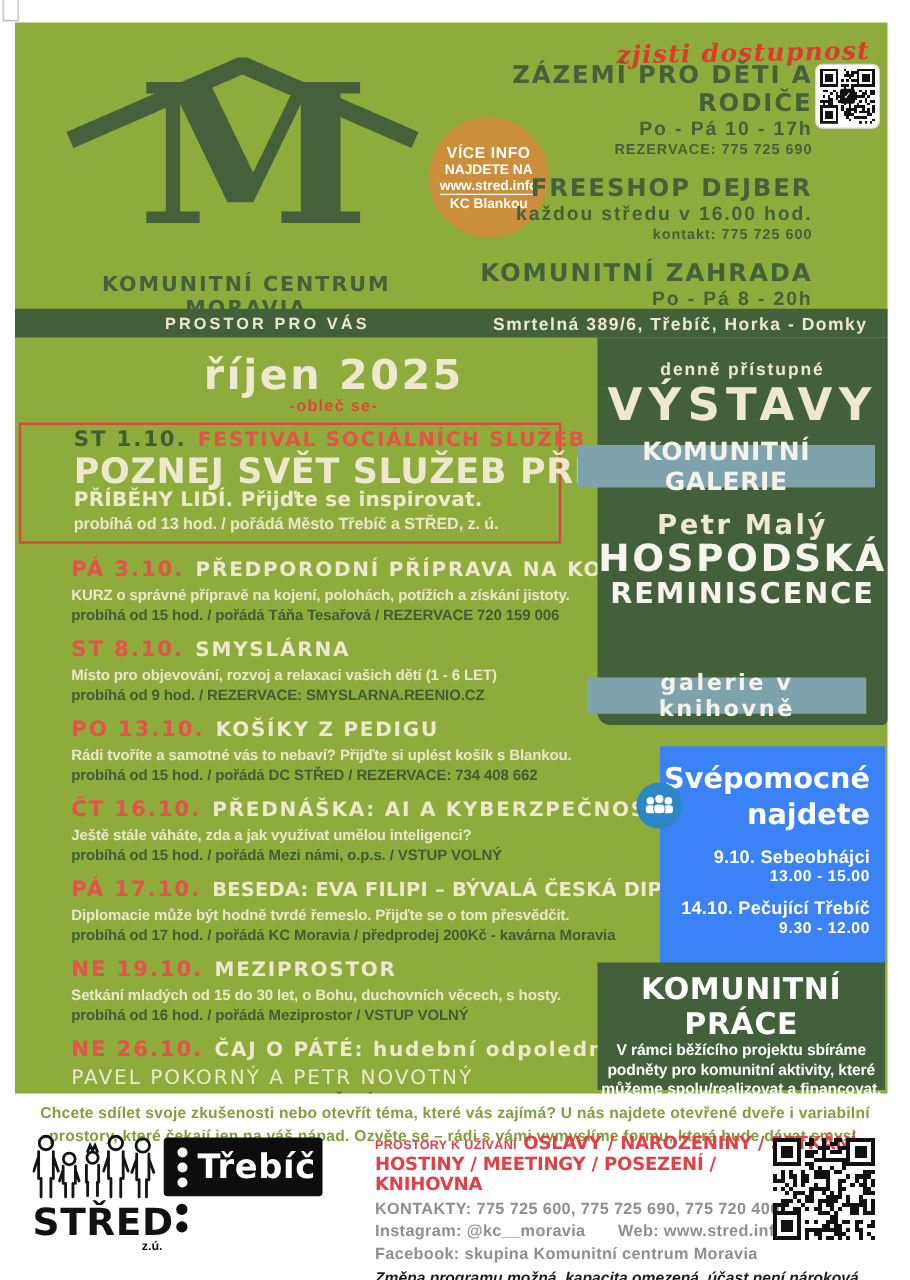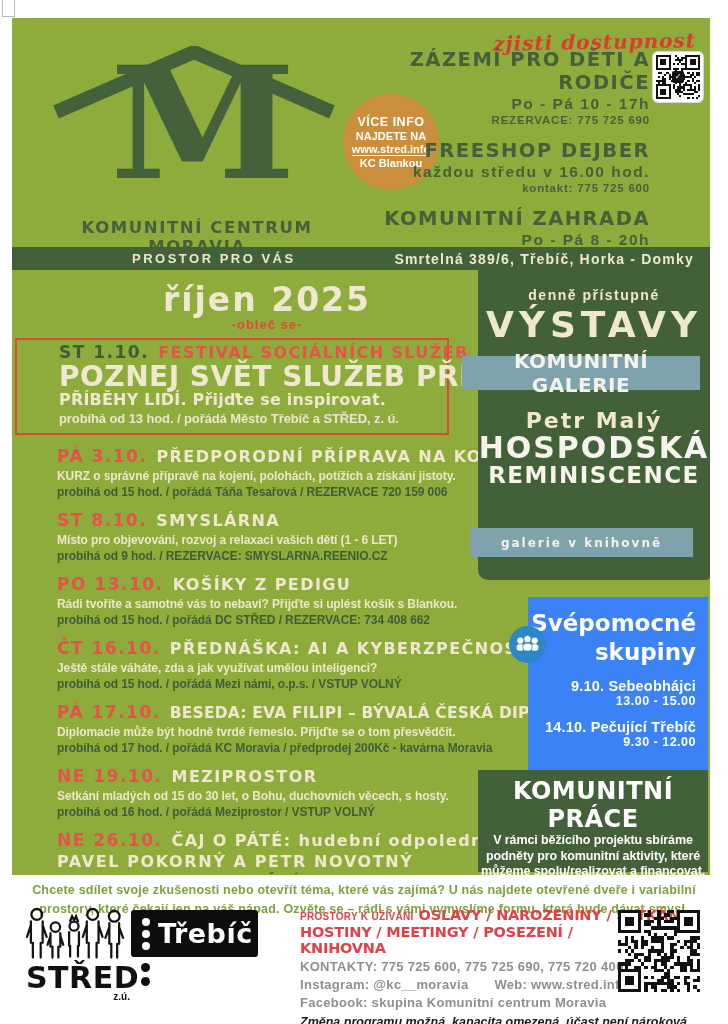--- a/index.html
+++ b/index.html
@@ -58,29 +58,29 @@
   .ev-title.tight { letter-spacing:.2px; font-size:15.5px; }
   .ev-desc { color:#ede6cc; font-weight:bold; font-size:12px; letter-spacing:-.1px; margin-top:3px; white-space:nowrap; }
   .ev-info { color:#3f5e38; font-weight:bold; font-size:12px; letter-spacing:-.1px; margin-top:2px; white-space:nowrap; }
   .ev-info.cream { color:#ede6cc; }
 
   .event.boxed { position:relative; margin-left:-42px; margin-top:6px; border:2px solid #d94a3e; padding:2px 8px 7px 42px; width:434px; }
   .ev-big1 { color:#efe8cf; font-family:"DejaVu Sans",sans-serif; font-weight:bold; font-size:28px; letter-spacing:.5px; line-height:1.05; white-space:nowrap; }
   .ev-big2 { color:#efe8cf; font-family:"DejaVu Sans",sans-serif; font-weight:bold; font-size:16px; letter-spacing:.2px; line-height:1.1; white-space:nowrap; }
   .event.boxed .ev-info { font-size:13px; }
 
-  .ev-title2 { color:#efe8cf; font-weight:bold; font-size:16px; letter-spacing:1.6px; margin-top:2px; font-family:"DejaVu Sans",sans-serif; white-space:nowrap; }
+  .ev-title2 { color:#efe8cf; font-weight:normal; font-size:16px; letter-spacing:1.6px; margin-top:2px; font-family:"DejaVu Sans",sans-serif; white-space:nowrap; }
 
   
   .col-dark1 { position:absolute; left:466px; top:252px; width:232px; height:310px; background:#42603a; border-radius:0 0 4px 10px; text-align:center; }
   .cd-top { color:#efe8cf; font-weight:bold; font-size:14px; letter-spacing:1.5px; margin-top:17px; }
   .cd-title { color:#efe8cf; font-family:"DejaVu Sans",sans-serif; font-weight:bold; font-size:36px; letter-spacing:5px; margin-top:1px; }
   .band { position:absolute; background:#7fa3ac; color:#f4f2e9; font-family:"DejaVu Sans",sans-serif; font-weight:bold; display:flex; align-items:center; justify-content:center; }
   .band1 { left:-16px; top:86px; width:238px; height:34px; font-size:20px; letter-spacing:.5px; }
-  .band2 { left:-8px; top:258px; width:223px; height:29px; font-size:12px; letter-spacing:2px; }
+  .band2 { left:-8px; top:272px; width:223px; height:29px; font-size:18px; letter-spacing:2px; }
   .cd-artist { position:absolute; left:0; width:100%; top:138px; color:#efe8cf; font-weight:bold; font-size:22px; letter-spacing:2px; font-family:"DejaVu Sans",sans-serif; }
   .cd-work1 { position:absolute; left:0; width:100%; top:160px; color:#f6f4ec; font-weight:bold; font-size:30px; letter-spacing:2px; font-family:"DejaVu Sans",sans-serif; }
   .cd-work2 { position:absolute; left:0; width:100%; top:192px; color:#f6f4ec; font-weight:bold; font-size:23px; letter-spacing:1.5px; font-family:"DejaVu Sans",sans-serif; }
 
   .gold-box { position:absolute; left:516px; top:579px; width:180px; height:192px; background:#3b82f6; color:#fff; text-align:right; padding:12px 12px 0 0; }
   .gb-title { font-family:"DejaVu Sans",sans-serif; font-weight:bold; font-size:23px; line-height:1.25; }
   .gb-name { font-weight:bold; font-size:14.5px; margin-top:11px; letter-spacing:.2px; }
   .gb-time { font-weight:bold; font-size:12.5px; letter-spacing:.5px; }
   .people-badge { position:absolute; left:-19px; top:29px; width:37px; height:37px; }
 
@@ -390,21 +390,21 @@
           <circle cx="11" cy="14.2" r="3" fill="#fff"></circle>
             <rect x="7.4" y="17.8" width="7.2" height="6.2" rx="2.6" fill="#fff"></rect>
           <circle cx="25" cy="14.2" r="3" fill="#fff"></circle>
             <rect x="21.4" y="17.8" width="7.2" height="6.2" rx="2.6" fill="#fff"></rect>
           <circle cx="18" cy="12.8" r="3.6" fill="#fff" stroke="#2b87c8" stroke-width=".8"></circle>
           <rect x="13.6" y="16.8" width="8.8" height="7.6" rx="3.2" fill="#fff" stroke="#2b87c8" stroke-width=".8"></rect>
         </svg>
       </div>
       <div class="gb-title">
         <div>Svépomocné</div>
-        <div>skupiny</div>
+        <div>najdete</div>
       </div>
       <div class="gb-name">9.10. Sebeobhájci</div>
       <div class="gb-time">13.00 - 15.00</div>
       <div class="gb-name">14.10. Pečující Třebíč</div>
       <div class="gb-time">9.30 - 12.00</div>
     </div>
 
     <div class="col-dark2">
       <div class="cw-title">KOMUNITNÍ PRÁCE</div>
       <div class="cw-line">V rámci běžícího projektu sbíráme</div>

